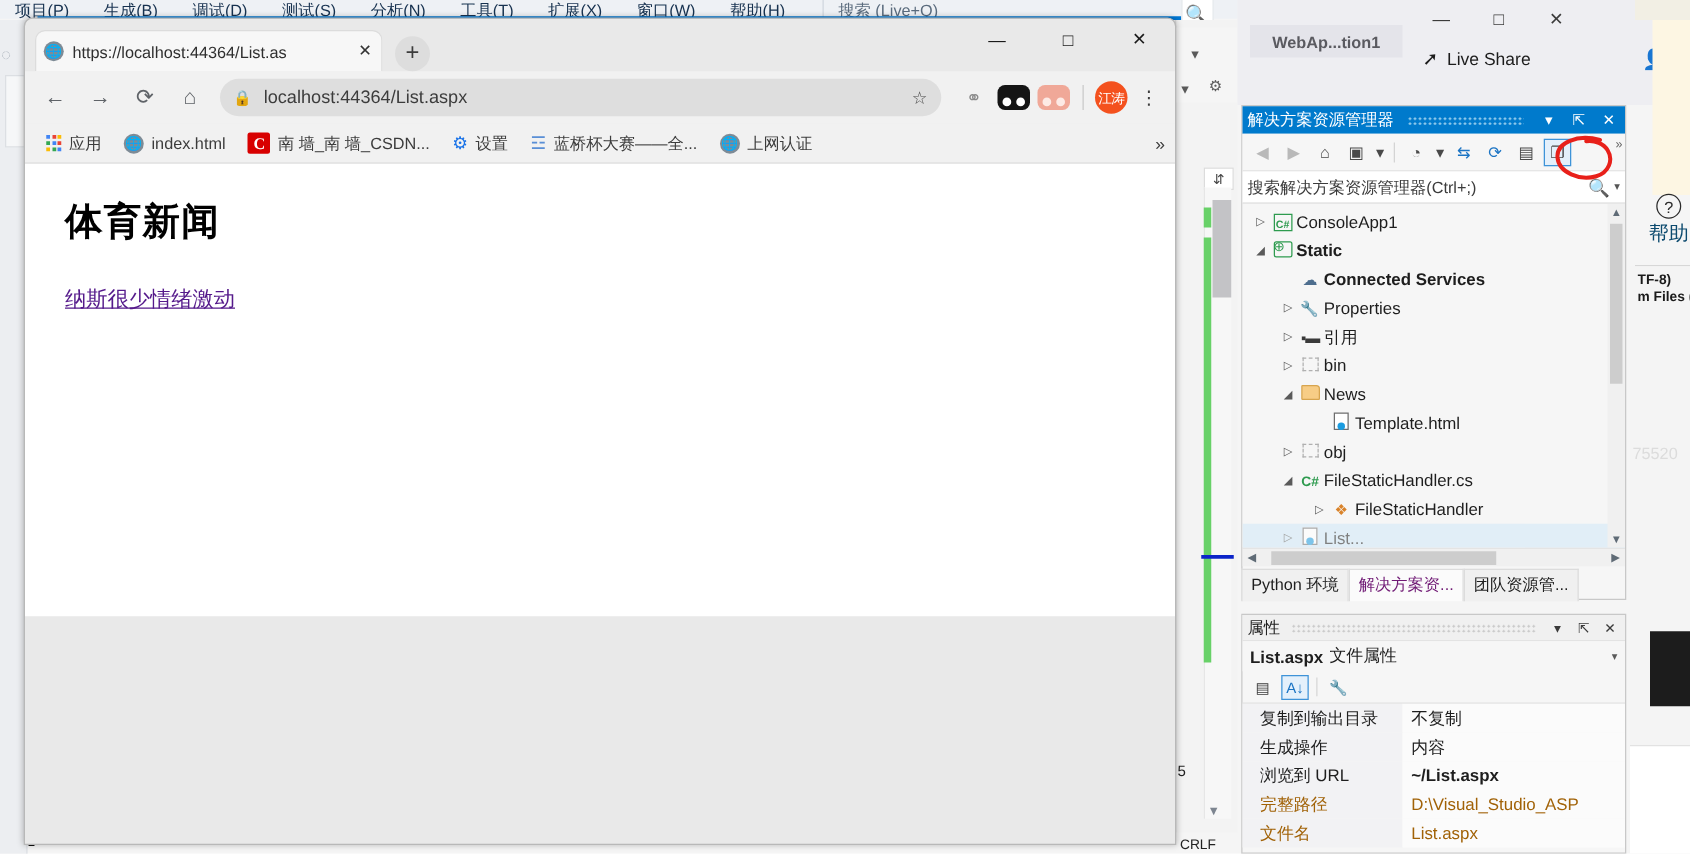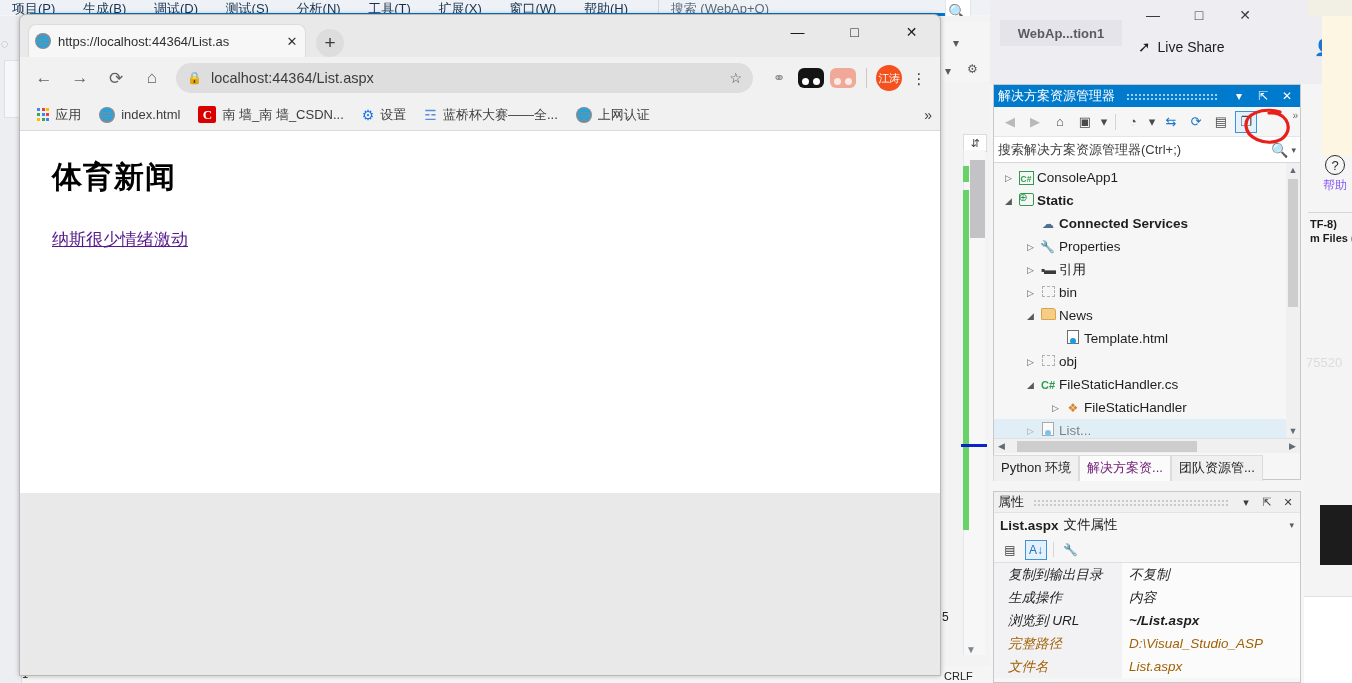--- a/index.html
+++ b/index.html
@@ -128,21 +128,21 @@
   
   .vs-help {
     position: absolute; left: 1318px; top: 155px; width: 34px; height: 56px;
     display: flex; flex-direction: column; align-items: center; gap: 2px;
   }
   .vs-help .circleq {
     width: 20px; height: 20px; border-radius: 50%; border: 1.6px solid #2b2b2b;
     font-size: 13px; display: flex; align-items: center; justify-content: center;
     color: #2b2b2b;
   }
-  .vs-help .lbl { font-size: 12px; color: #8b5cf6; white-space: nowrap; }
+  .vs-help .lbl { font-size: 16px; color: #0c4a6e; white-space: nowrap; }
   .vs-right-frag {
     position: absolute; left: 1310px; width: 42px; font-size: 11px;
     color: #1b1b1b; font-weight: bold; white-space: nowrap; overflow: hidden;
   }
   .vs-right-sep {
     position: absolute; left: 1308px; top: 212px; width: 44px; height: 1px;
     background: #d7d7d7;
   }
   .vs-right-panel-bg {
     position: absolute; left: 1304px; top: 213px; width: 48px; height: 470px;
@@ -331,21 +331,20 @@
     width: 22px; height: 20px; display: flex; align-items: center;
     justify-content: center; font-size: 12px; color: #3a3a3a;
   }
   .props-tb.sel { border: 1px solid #3e93d8; background: #e4f0fb; color: #1b74c4; }
   .props-tb.dis { color: #aaa; }
   .props-vsep { width: 1px; height: 15px; background: #d6d6d6; margin: 0 2px; }
   .props-grid { position: relative; }
   .prow {
     height: 23px; display: flex; align-items: center; font-size: 13.5px;
     color: #1e1e1e;
-    font-style: italic;
   }
   .prow .k {
     width: 128px; flex: 0 0 128px; padding-left: 14px; background: #f2f2f4;
     height: 23px; line-height: 23px; white-space: nowrap; overflow: hidden;
   }
   .prow .v {
     flex: 1; padding-left: 7px; background: #fbfbfb; height: 23px;
     line-height: 23px; white-space: nowrap; overflow: hidden;
   }
   .prow.dim .k, .prow.dim .v { color: #a16207; }
@@ -494,21 +493,21 @@
     <div class="vs-menubar">
       <span class="mi">项目(P)</span>
       <span class="mi">生成(B)</span>
       <span class="mi">调试(D)</span>
       <span class="mi">测试(S)</span>
       <span class="mi">分析(N)</span>
       <span class="mi">工具(T)</span>
       <span class="mi">扩展(X)</span>
       <span class="mi">窗口(W)</span>
       <span class="mi">帮助(H)</span>
-      <span class="searchbox">搜索 (WebAp+Q)</span>
+      <span class="searchbox">搜索 (Live+Q)</span>
     </div>
     <div class="vs-menubar-underline"></div>
     <div class="vs-search-glyph">🔍</div>
 
     <div class="vs-left-strip"></div>
     <div class="vs-left-strip2"></div>
     <div class="vs-left-chev">◌</div>
 
     <div class="vs-editor-strip"></div>
     <div class="vs-strip-toolbar">

